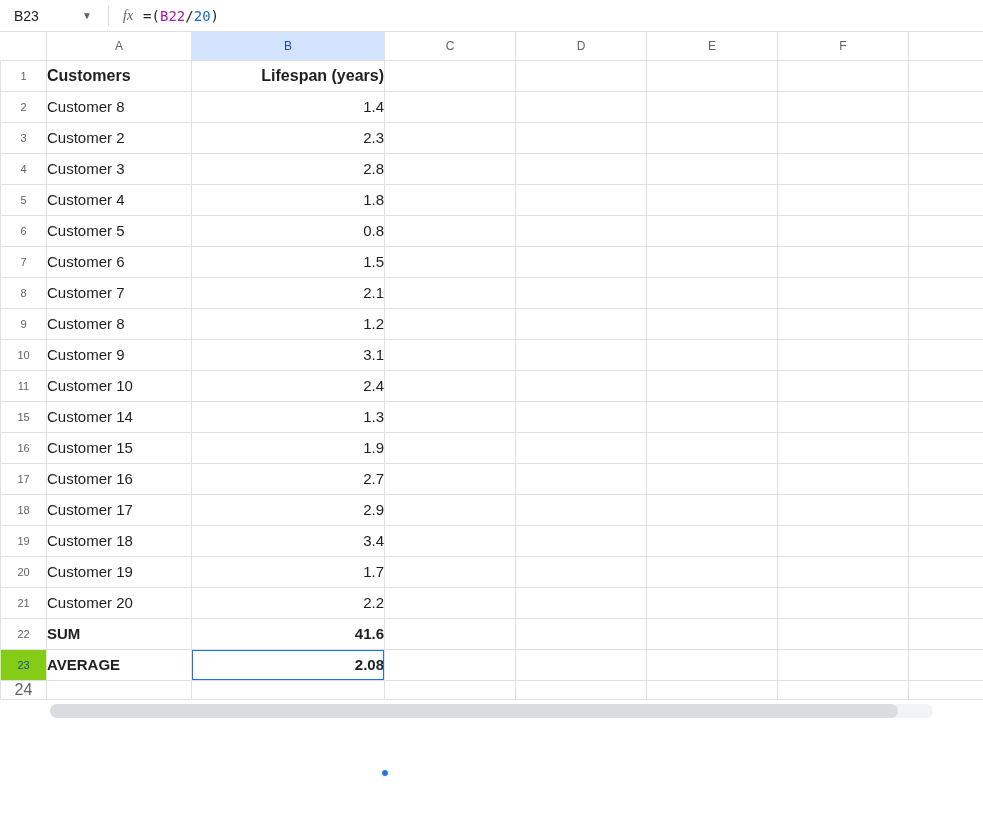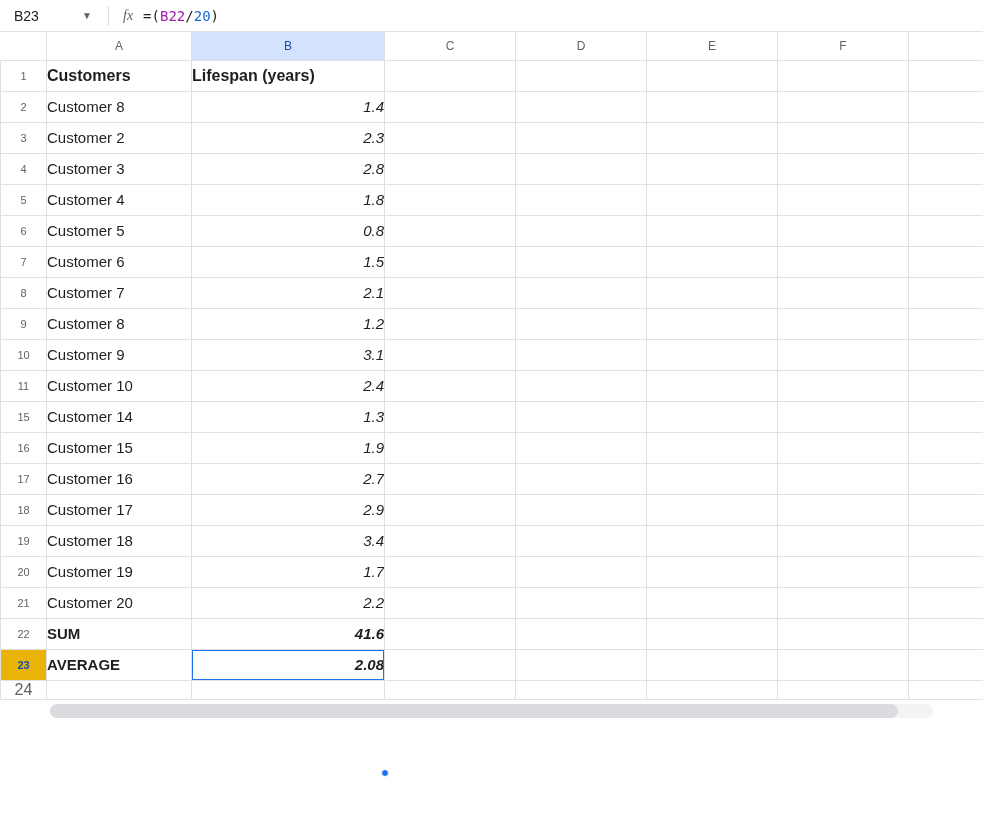--- a/index.html
+++ b/index.html
@@ -101,33 +101,33 @@
   
   td.row-header {
     background: #fff;
     color: #5f6368;
     font-size: 11px;
     text-align: center;
     width: 46px;
     border-left: none;
   }
   td.row-header.selected {
-    background: #eab308;
+    background: #84cc16;
     color: #174ea6;
-    font-weight: bold;
+    font-weight: normal;
   }
   
   td.cell {
     font-size: 15px;
     padding: 0 6px;
     color: #1f1f1f;
     background: #fff;
   }
   td.cell.colA { text-align: left; }
-  td.cell.colB { text-align: right; font-style: italic; }
+  td.cell.colB { text-align: right; }
   td.cell.bold { font-weight: bold; }
   tr.header-row td.cell { font-weight: bold; font-size: 16px; }
 
   
   td.cell.sel {
     position: relative;
     margin-top: 30px;
   }
   td.cell.sel::after {
     content: "";
@@ -215,21 +215,21 @@
       <th>D</th>
       <th>E</th>
       <th>F</th>
       <th></th>
     </tr>
     </tbody>
       <tbody id="rows">
         <tr class="header-row">
           <td class="row-header">1</td>
           <td class="cell colA">Customers</td>
-          <td class="cell" style="text-align: left;">Lifespan (years)</td>
+          <td class="cell" style="text-align: right;">Lifespan (years)</td>
           <td class="cell"></td>
           <td class="cell"></td>
           <td class="cell"></td>
           <td class="cell"></td>
           <td class="cell"></td>
         </tr>
         <tr>
           <td class="row-header">2</td>
           <td class="cell colA">Customer 8</td>
           <td class="cell colB">1.4</td>

